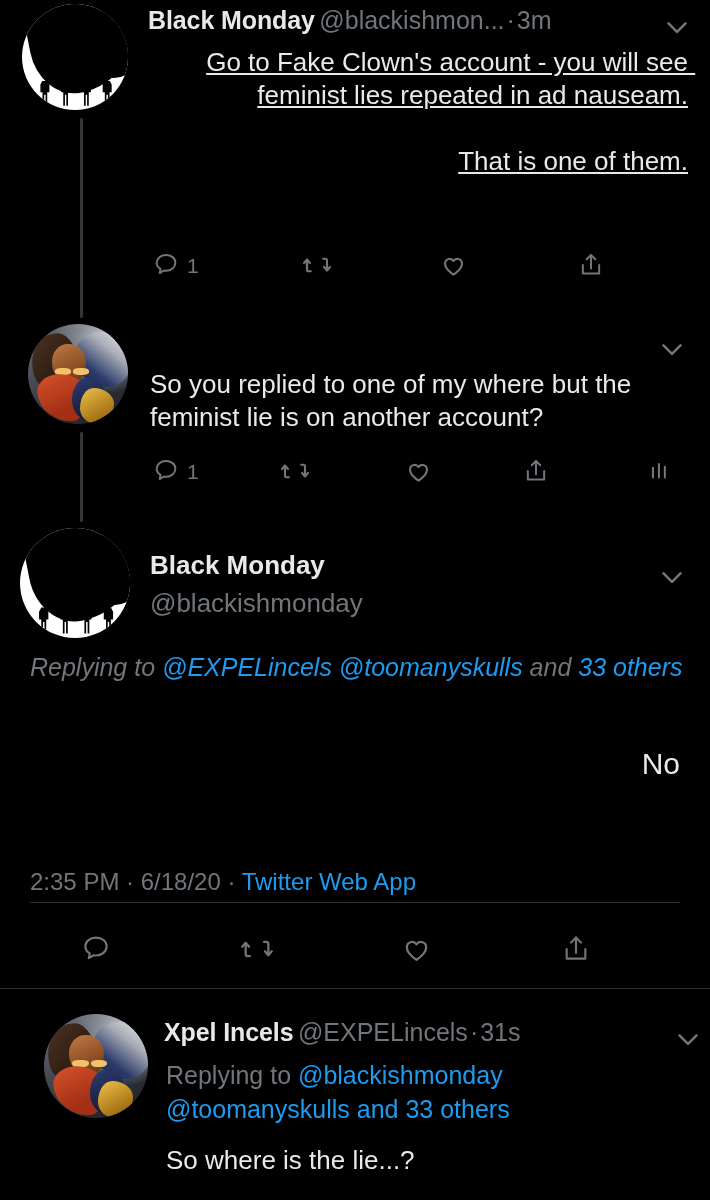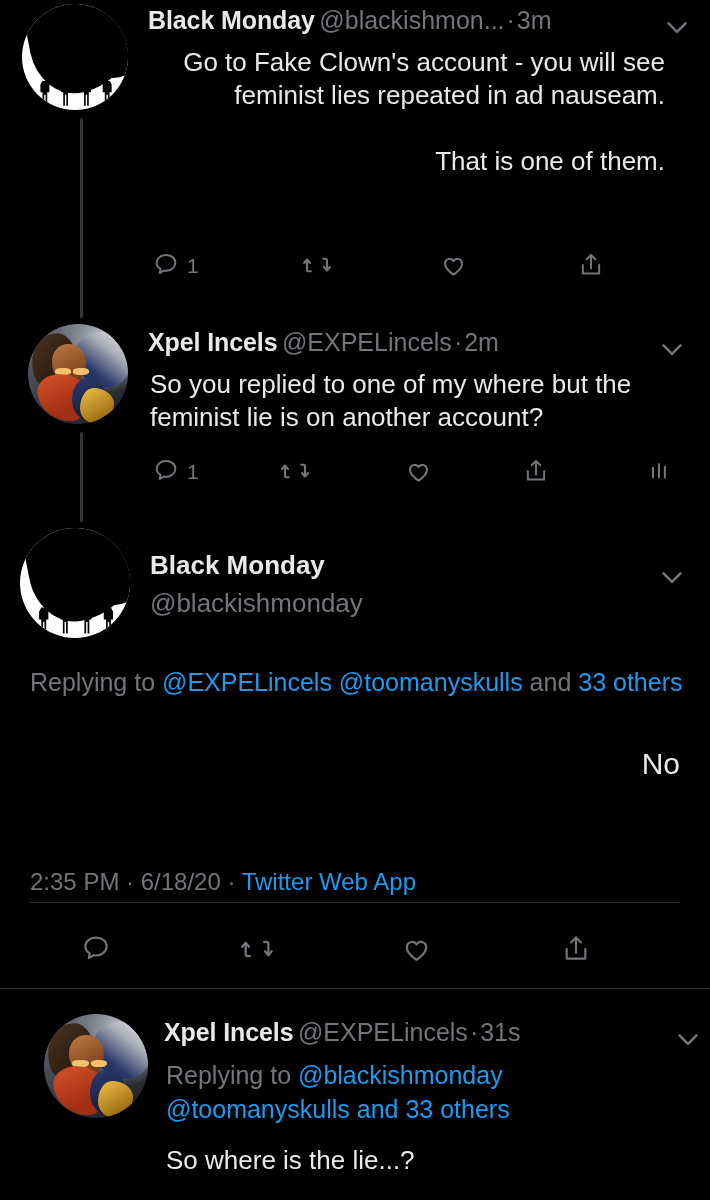--- a/index.html
+++ b/index.html
@@ -310,21 +310,21 @@
       <span class="name">Black Monday</span>
       <span class="handle">@blackishmon...</span><span class="dot">·</span><span class="time">3m</span>
     </div>
 
     <div class="chevron" style="left:660px;top:10px;">
       <svg width="34" height="34" viewBox="0 0 24 24" fill="none" stroke="#71767b" stroke-width="1.8" stroke-linecap="round" stroke-linejoin="round">
         <polyline points="6,9.5 12,15.5 18,9.5"></polyline>
       </svg>
     </div>
 
-    <div class="body-text" style="left:135px;top:46px;width:530px;">Go to Fake Clown's account - you will see feminist lies repeated in ad nauseam.
+    <div class="body-text" style="left:158px;top:46px;width:530px;text-decoration:underline;">Go to Fake Clown's account - you will see feminist lies repeated in ad nauseam.
 
 That is one of them.</div>
 
     <div class="actions" style="left:152px;top:250px;width:460px;">
       <div class="action" style="width:152px;">
         <svg width="28" height="28" viewBox="0 0 24 24" fill="none" stroke="#71767b" stroke-width="1.7" stroke-linejoin="round">
           <path d="M12 3.5c-4.4 0-8 2.9-8 6.5 0 2.2 1.3 4.1 3.3 5.3l-.7 3.6 3.6-2.2c.6.1 1.2.2 1.8.2 4.4 0 8-2.9 8-6.9s-3.6-6.5-8-6.5z"></path>
         </svg>
         <span class="cnt">1</span>
       </div>
@@ -360,24 +360,20 @@
       <div class="arm"></div>
       <div class="hair"></div>
       <div class="face"></div>
       <div class="eye l"></div>
       <div class="eye r"></div>
       <div class="scarf"></div>
       <div class="navy"></div>
       <div class="gold2"></div>
     </div>
 
-    <div class="hdr" style="left:148px;top:12px;">
-      <span class="name">Xpel Incels</span>
-      <span class="handle">@EXPELincels</span><span class="dot">·</span><span class="time">2m</span>
-    </div>
 
     <div class="chevron" style="left:655px;top:14px;">
       <svg width="34" height="34" viewBox="0 0 24 24" fill="none" stroke="#71767b" stroke-width="1.8" stroke-linecap="round" stroke-linejoin="round">
         <polyline points="6,9.5 12,15.5 18,9.5"></polyline>
       </svg>
     </div>
 
     <div class="body-text" style="left:150px;top:50px;width:545px;">So you replied to one of my where but the feminist lie is on another account?</div>
 
     <div class="actions" style="left:152px;top:138px;width:545px;">
@@ -436,21 +432,21 @@
 
     <div class="detail-name" style="left:150px;top:32px;">Black Monday</div>
     <div class="detail-handle" style="left:150px;top:70px;">@blackishmonday</div>
 
     <div class="chevron" style="left:655px;top:40px;">
       <svg width="34" height="34" viewBox="0 0 24 24" fill="none" stroke="#71767b" stroke-width="1.8" stroke-linecap="round" stroke-linejoin="round">
         <polyline points="6,9.5 12,15.5 18,9.5"></polyline>
       </svg>
     </div>
 
-    <div class="replying" style="left:30px;top:145px;width:660px;">
+    <div class="replying" style="left:30px;top:130px;width:660px;font-style:italic;">
       <span>Replying to </span><span class="lnk">@EXPELincels @toomanyskulls</span><span> and </span><span class="lnk">33 others</span>
     </div>
 
     <div class="big-text" style="left:30px;top:225px;width:650px;">No</div>
 
     <div class="meta" style="left:30px;top:330px;">
       <span>2:35 PM</span><span> · </span><span>6/18/20</span><span> · </span><span class="lnk">Twitter Web App</span>
     </div>
 
     <div class="hr" style="left:30px;top:382px;width:650px;"></div>

